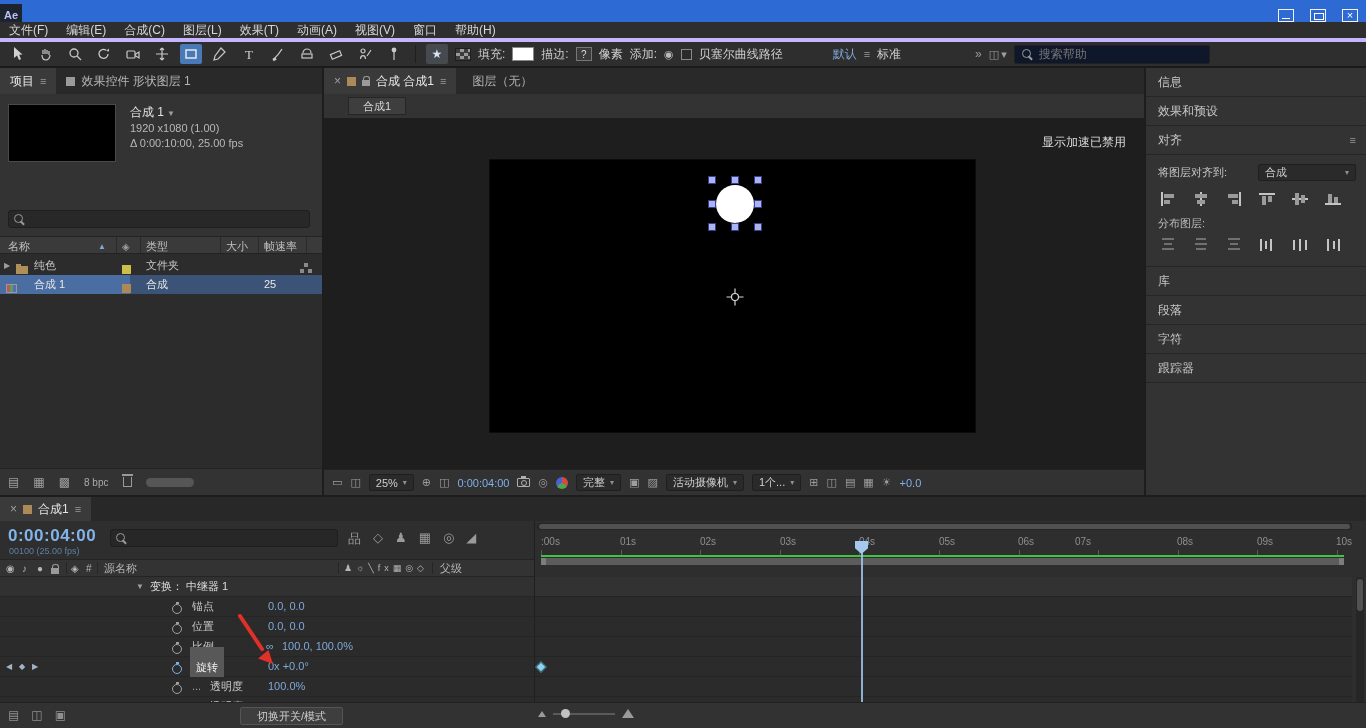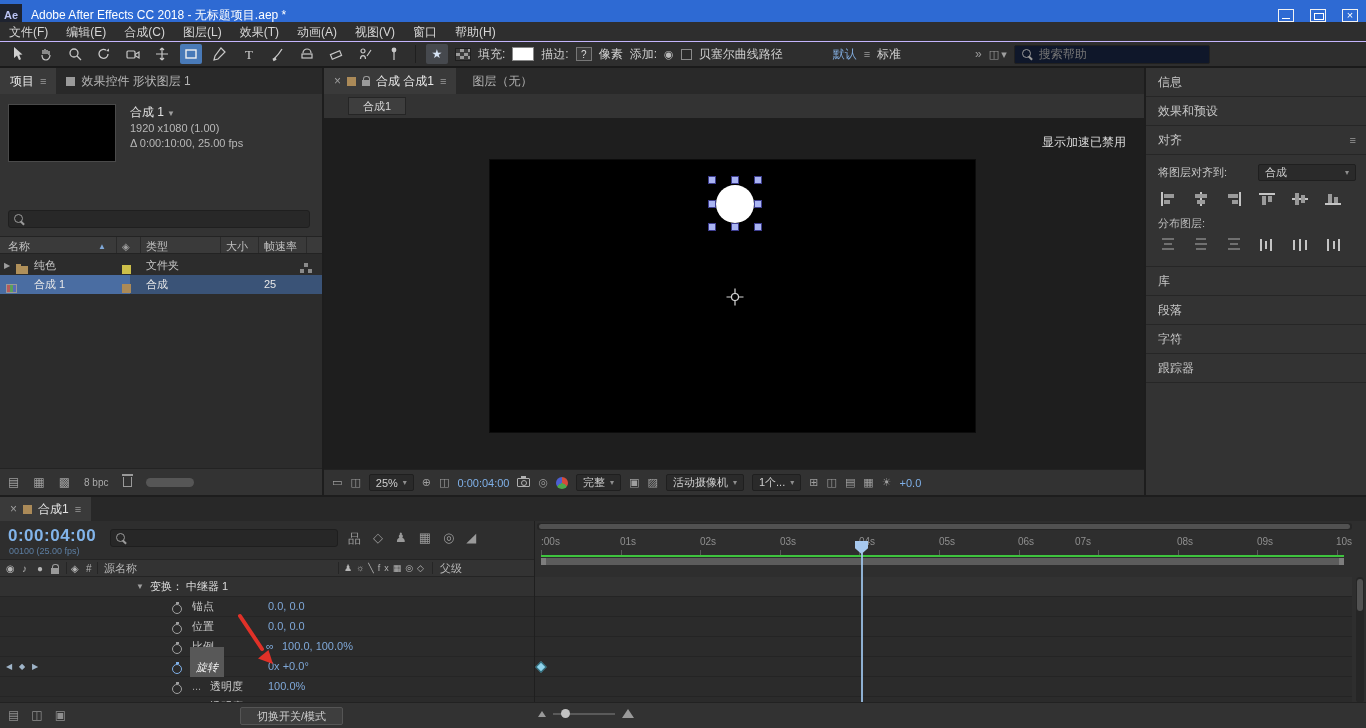--- a/index.html
+++ b/index.html
@@ -15,21 +15,21 @@
   .tb-title { margin-left:9px; font-size:12px; white-space:nowrap; }
   .win-controls { margin-left:auto; display:flex; height:100%; }
   .win-btn { width:32px; height:100%; display:flex; align-items:center; justify-content:center; cursor:default; }
   .win-glyph { width:16px; height:13px; border:1px solid #f2f2f2; position:relative;
     font-size:11px; line-height:11px; text-align:center; color:#fff; }
   .wb-min::after { content:""; position:absolute; left:3px; right:3px; bottom:2px; height:1px; background:#fff; }
   .wb-max::after { content:""; position:absolute; left:3px; top:3px; width:8px; height:5px; border:1px solid #fff; }
 
   
   .menubar { position:absolute; left:0; top:22px; right:0; height:20px; background:#2e2e2e;
-    display:flex; align-items:center; border-bottom:1px solid #c4b5fd; z-index:5; }
+    display:flex; align-items:center; border-bottom:4px solid #c4b5fd; z-index:5; }
   .menu-item { padding:0 9px; line-height:20px; color:#d6d6d6; font-size:12px; white-space:nowrap; }
 
   
   .toolbar { position:absolute; left:0; top:42px; right:0; height:26px; background:#2e2e2e;
     border-bottom:2px solid #1a1a1a; display:flex; align-items:center; padding:0 6px; gap:7px; z-index:5; }
   .tool { width:22px; height:20px; display:flex; align-items:center; justify-content:center; border-radius:2px; }
   .tool.active { background:#497ab8; }
   .tool svg { display:block; }
   .tsep { width:1px; height:18px; background:#1f1f1f; margin:0 3px; }
   .star-btn { width:22px; height:20px; background:#46494e; border-radius:2px; color:#d7e4f5;
@@ -158,21 +158,21 @@
   .tl-colhead { position:absolute; left:0; top:38px; right:0; height:18px; background:#333;
     border-top:1px solid #242424; border-bottom:1px solid #242424; font-size:10px; color:#b5b5b5; }
   .tl-colhead .hspan { position:absolute; top:0; line-height:17px; }
   .tl-colhead .vline { position:absolute; top:2px; bottom:2px; width:1px; background:#252525; }
   .tl-rows { position:absolute; left:0; top:56px; right:0; bottom:0; overflow:hidden; }
   .trow { position:relative; height:20px; background:#2b2b2b; border-bottom:1px solid #252525; font-size:11px; }
   .trow.group { background:#313131; }
   .trow.partial { height:8px; overflow:hidden; }
   .tspan { position:absolute; top:0; line-height:19px; white-space:nowrap; }
   .pval { color:#7fa8d8; }
-  .namebox { background:#585858; color:#f0f0f0; padding:14px 6px;font-style:italic; }
+  .namebox { background:#585858; color:#f0f0f0; padding:14px 6px; }
   .kfnav { position:absolute; top:0; line-height:19px; font-size:8px; color:#9fb4c8; }
   .tl-right { position:absolute; left:535px; top:24px; right:0; bottom:26px; background:#2e2e2e; overflow:hidden; }
   .hscroll { position:absolute; left:2px; right:14px; top:2px; height:7px; background:#262626; border-radius:3px; }
   .hscroll .thumb { position:absolute; left:2px; right:2px; top:1px; bottom:1px; background:#515151; border-radius:3px; }
   .ruler { position:absolute; left:0; right:14px; top:12px; height:22px; }
   .rlabel { position:absolute; top:3px; font-size:10px; color:#8f8f8f; }
   .rticks { position:absolute; left:6px; right:0; bottom:0; height:5px;
     background:repeating-linear-gradient(to right,#5a5a5a 0 1px,transparent 1px 79.6px); }
   .greenbar { position:absolute; left:6px; top:34px; width:803px; height:2px; background:#3ec43e; }
   .workarea { position:absolute; left:6px; top:37px; width:803px; height:7px; background:#5c5c5c; border-radius:2px; }
@@ -201,21 +201,20 @@
 
   .red-arrow { position:absolute; left:232px; top:612px; z-index:50; pointer-events:none; }
 </style>
 </head>
 <body>
 
 <div class="app">
 
   <div class="titlebar">
     <div class="app-icon">Ae</div>
-    <div class="tb-title">Adobe After Effects CC 2018 - 无标题项目.aep *</div>
     <div class="win-controls">
       <div class="win-btn">
           <span class="win-glyph wb-min"></span>
         </div>
       <div class="win-btn">
           <span class="win-glyph wb-max"></span>
         </div>
       <div class="win-btn">
           <span class="win-glyph">×</span>
         </div>

